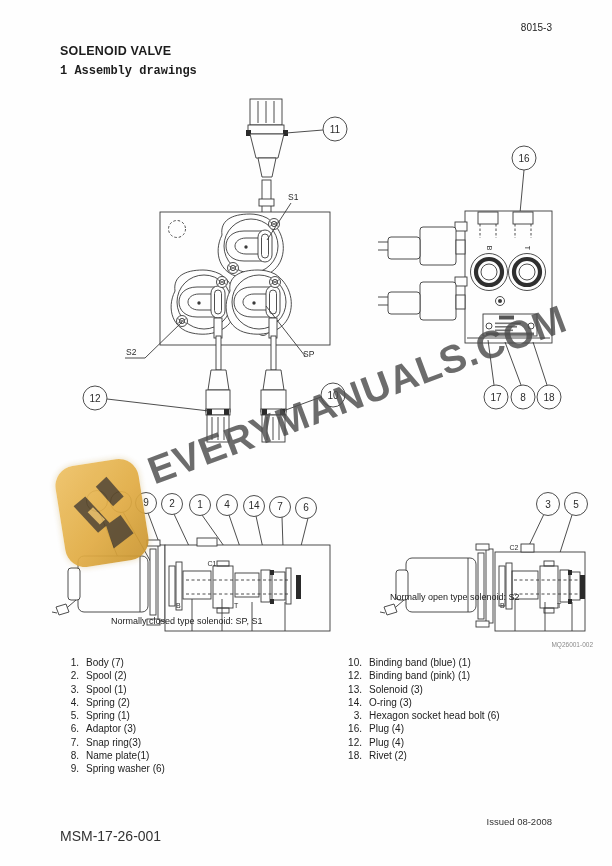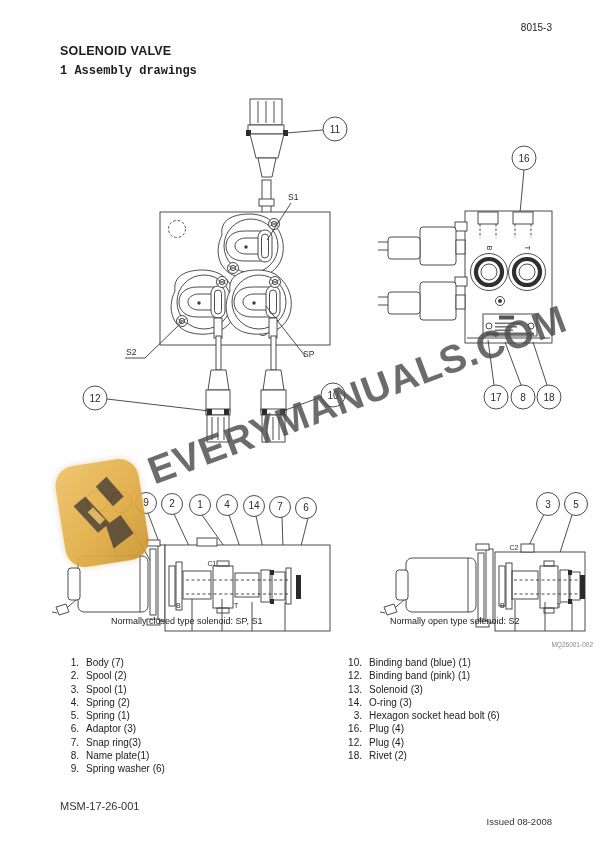--- a/index.html
+++ b/index.html
@@ -20,21 +20,21 @@
            font-size:39px;font-weight:bold;letter-spacing:1px;color:#4d4d4d;opacity:.82;z-index:5;white-space:nowrap;}
   .wm-logo{left:60px;top:462px;width:84px;height:102px;border-radius:20px;
            background:linear-gradient(135deg,#eec266 0%,#e2ad45 55%,#c9952f 100%);
            transform:rotate(-9deg);opacity:.93;z-index:6;box-shadow:0 0 6px rgba(180,140,50,.35);}
   .parts{top:656px;font-size:10px;line-height:13.3px;color:#222;}
   .parts-left{left:55px;}
   .parts-right{left:338px;}
   .pl-row{display:flex;}
   .pl-num{width:24px;text-align:right;flex:0 0 24px;}
   .pl-name{margin-left:7px;}
-  .footer-left{left:60px;top:800px;font-size:11px;color:#333;}
+  .footer-left{left:60px;top:828px;font-size:14px;color:#333;}
   .footer-right{left:0;top:816px;width:552px;text-align:right;font-size:9.5px;color:#333;}
 </style>
 </head>
 <body>
 
 <div class="page">
 
   <div class="abs doc-num">8015-3</div>
   <div class="abs title">SOLENOID VALVE</div>
   <div class="abs section">1  Assembly drawings</div>
@@ -331,21 +331,21 @@
       <line x1="515" y1="600" x2="515" y2="631"></line>
       <line x1="545" y1="602" x2="545" y2="631"></line>
       <line x1="572" y1="602" x2="572" y2="631"></line>
       <text class="lbl-sm" x="514" y="550" text-anchor="middle" stroke="none">C2</text>
       <text class="lbl-sm" x="500" y="608" stroke="none">B</text>
       <text class="lbl-sm" x="557" y="608" stroke="none">T</text>
     </g>
   </svg>
 
   <div class="abs cap" style="left:84px;top:616px;padding-left:27px;">Normally closed type solenoid: SP, S1</div>
-  <div class="abs cap" style="left:390px;top:616px;">Normally open type solenoid: S2</div>
+  <div class="abs cap" style="left:390px;top:592px;">Normally open type solenoid: S2</div>
   <div class="abs figref">MQ26001-002</div>
 
   <div class="abs wm-text">EVERYMANUALS.COM</div>
   <div class="abs wm-logo">
     <svg viewBox="0 0 84 102" style="position:absolute;left:0;top:0;width:84px;height:102px">
       <path d="M52,16 L66,38 L54,46 L40,24 Z" fill="#383025" opacity="0.8"></path>
       <path d="M28,32 L48,62 L35,70 L15,40 Z" fill="#383025" opacity="0.8"></path>
       <path d="M44,64 L60,56 L70,76 L48,88 Z" fill="#383025" opacity="0.8"></path>
       <path d="M34,44 L44,58 L38,62 L28,48 Z" fill="#e9bd62" opacity="0.9"></path>
     </svg>

